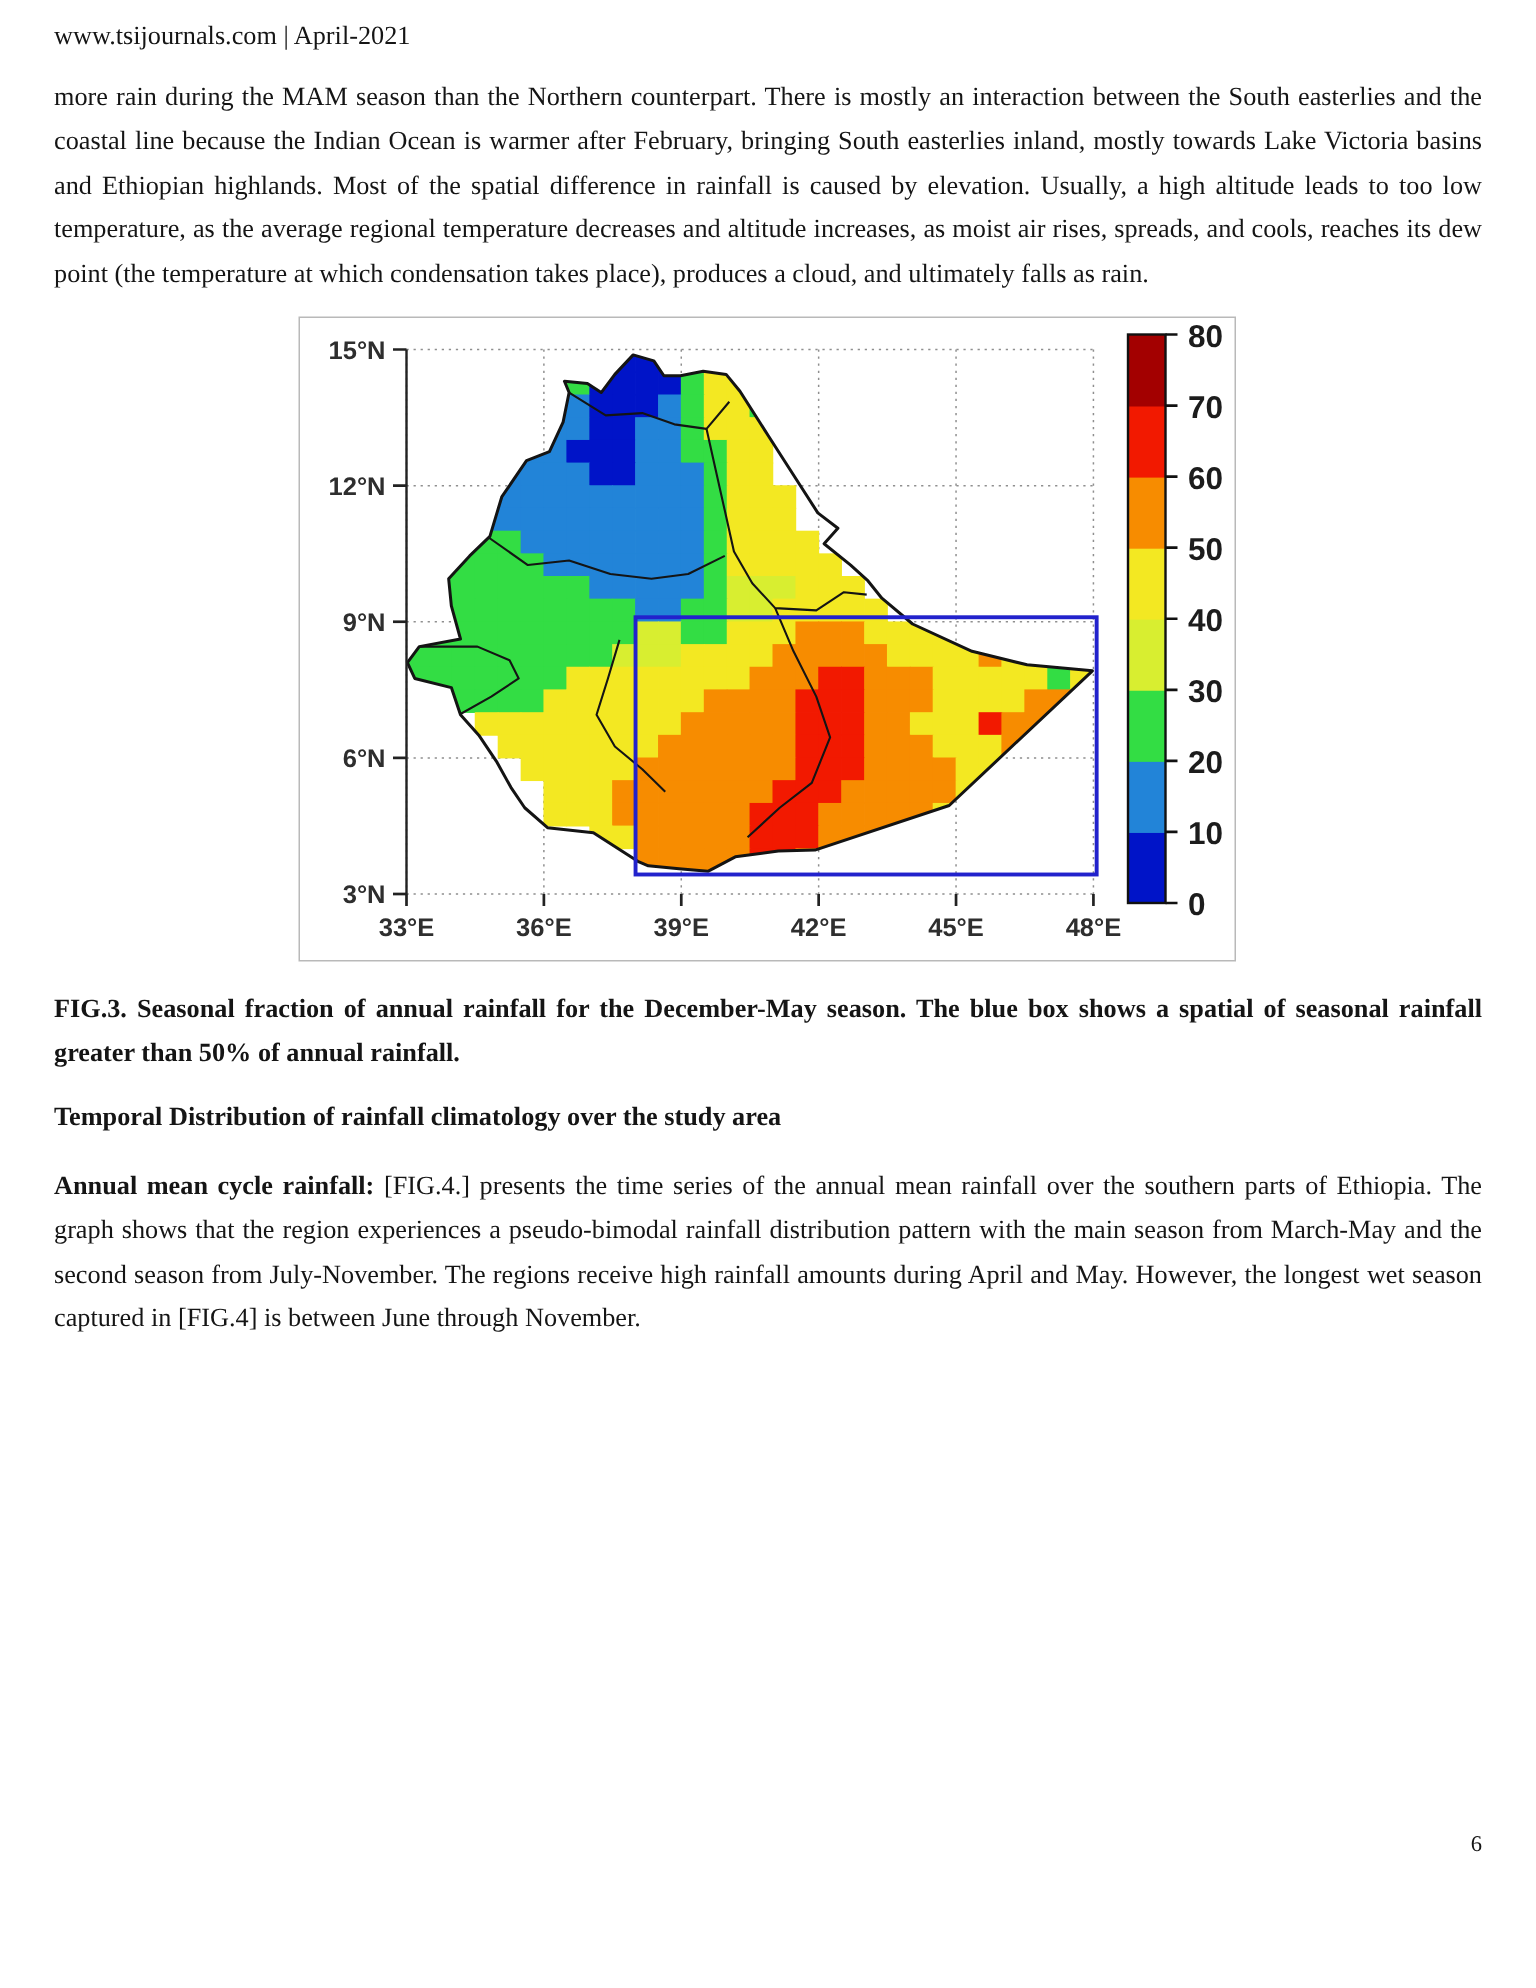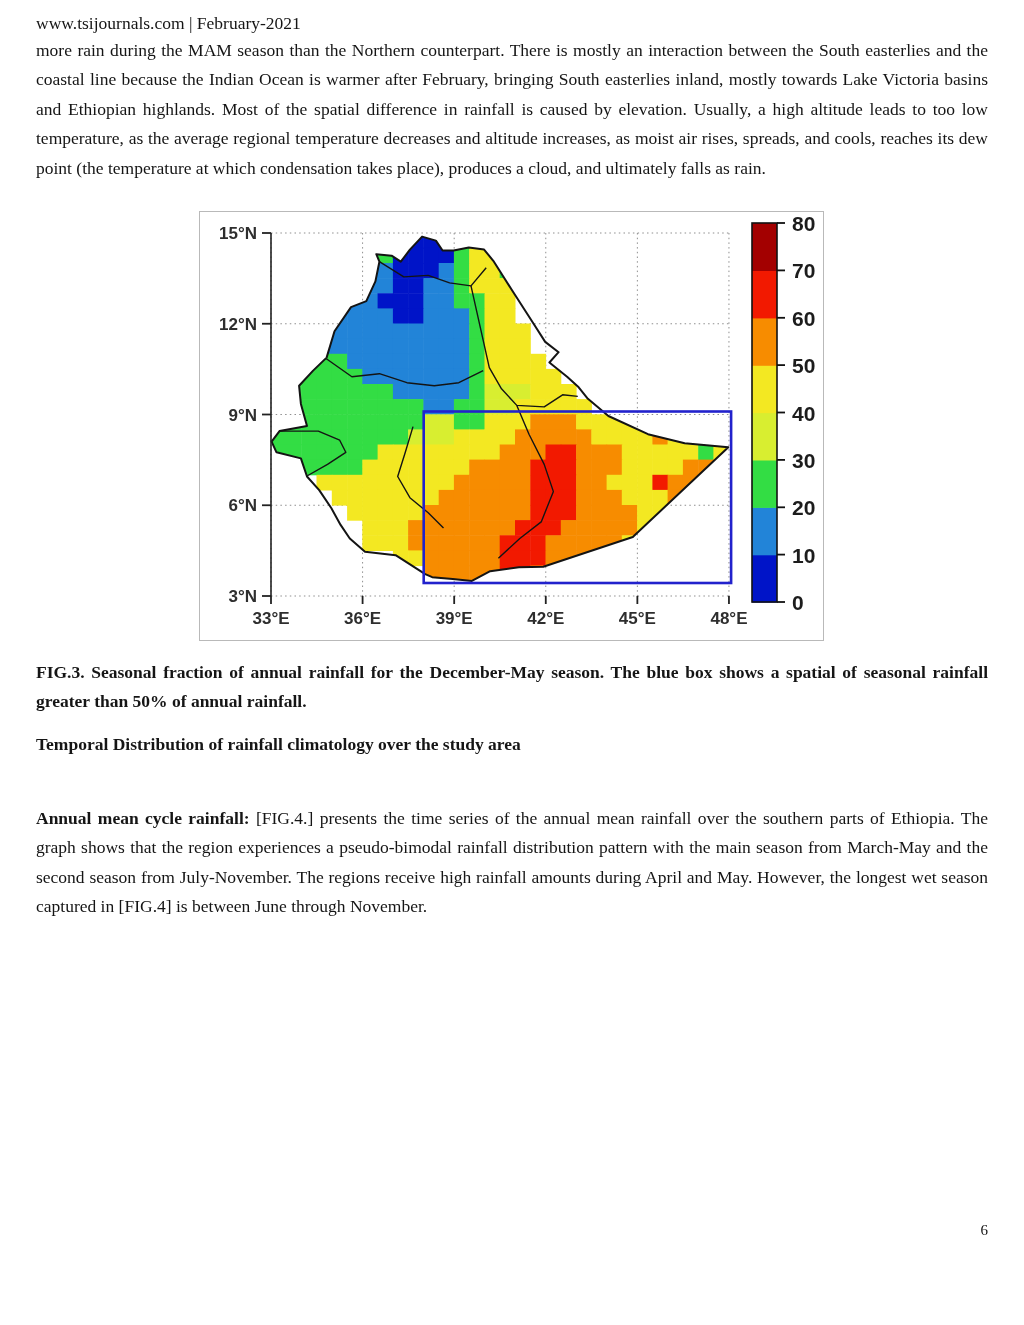--- a/index.html
+++ b/index.html
@@ -3,34 +3,34 @@
 <meta charset="utf-8">
 <style>
   html,body{margin:0;padding:0;}
   body{
     width:1024px;height:1325px;position:relative;background:#ffffff;
     font-family:"Liberation Serif",serif;color:#151515;overflow:hidden;
   }
   .abs{position:absolute;}
   #hdr{left:36px;top:13px;font-size:17.5px;white-space:nowrap;}
   .para{left:36px;width:952px;font-size:17.5px;line-height:29.4px;text-align:justify;}
-  #para1{top:36px;}
+  #para1{top:50px;}
   #figpanel{left:199px;top:211px;width:625px;height:430px;border:1px solid #b9b9b9;background:#ffffff;box-sizing:border-box;}
   #caption{top:658px;font-weight:bold;}
   #sechead{left:36px;top:734px;font-size:17.5px;font-weight:bold;white-space:nowrap;font-family:Liberation Serif, serif;}
-  #para2{top:776px;margin-top:28px;}
+  #para2{top:776px;}
   #para2 b{font-weight:bold;}
   #pnum{left:940px;top:1222px;width:48px;text-align:right;font-size:15px;}
   .axlab{font:bold 17px "Liberation Sans",sans-serif;fill:#2e2e2e;}
   .cblab{font:bold 21px "Liberation Sans",sans-serif;fill:#1c1c1c;}
 </style>
 </head>
 <body>
 
-<div id="hdr" class="abs">www.tsijournals.com | February-2021</div>
+<div id="hdr" class="abs">www.tsijournals.com | April-2021</div>
 
 <div id="para1" class="abs para">more rain during the MAM season than the Northern counterpart. There is mostly an interaction between the South easterlies and the coastal line because the Indian Ocean is warmer after February, bringing South easterlies inland, mostly towards Lake Victoria basins and Ethiopian highlands. Most of the spatial difference in rainfall is caused by elevation. Usually, a high altitude leads to too low temperature, as the average regional temperature decreases and altitude increases, as moist air rises, spreads, and cools, reaches its dew point (the temperature at which condensation takes place), produces a cloud, and ultimately falls as rain.</div>
 
 <div id="figpanel" class="abs">
   <svg id="mapsvg" width="623" height="428" viewBox="0 0 623 428">
       <defs>
         <clipPath id="ethclip">
           <polygon points="176.3,42.2 191.6,43.7 200.8,49.7 209.9,37.6 222.1,24.6 235.9,28.6 242.6,38.5 253.6,38.5 268.8,35.5 284.1,37.6 293.3,48.8 312.2,78.5 333.6,111.8 345.2,129.9 358.6,140.2 349.4,150.5 367.1,164.7 378.7,175.3 387.9,186.8 408.4,204.0 448.0,222.2 484.7,231.2 528.3,235.2 432.8,325.0 343.3,354.7 318.9,355.3 290.2,359.2 271.9,368.9 252.7,367.1 232.2,365.2 225.2,362.2 195.6,343.2 165.0,339.8 149.8,326.5 140.6,312.9 131.4,296.3 119.2,278.1 107.0,264.5 100.9,246.4 76.5,240.3 71.6,229.7 79.5,219.1 107.0,214.0 100.9,191.9 99.1,173.8 113.1,158.6 126.6,145.6 134.5,119.3 151.0,95.1 166.3,89.1 175.4,69.4 179.4,49.7"></polygon>
         </clipPath>
       </defs>

